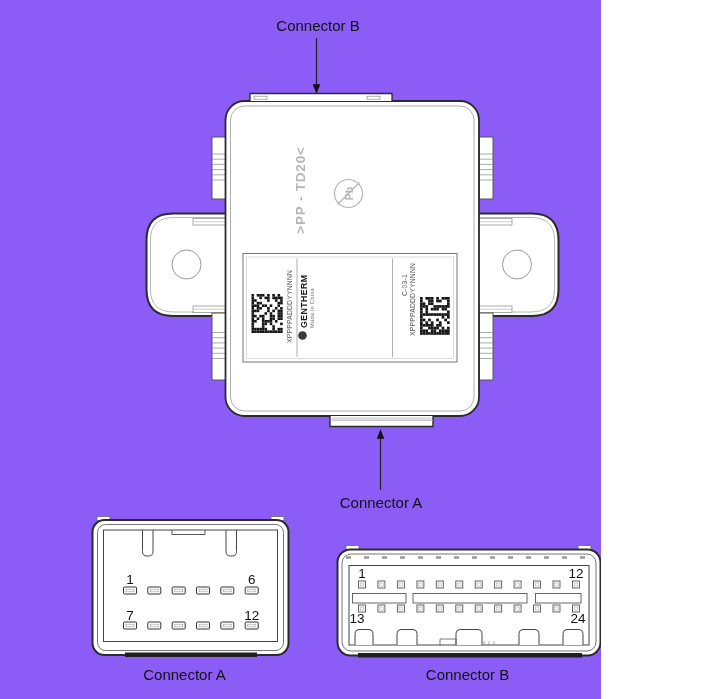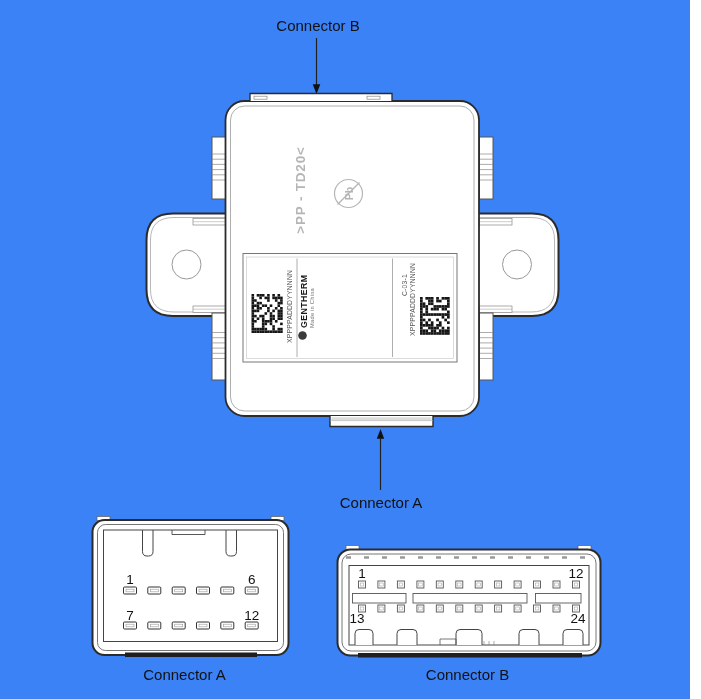--- a/index.html
+++ b/index.html
@@ -1,16 +1,16 @@
 <!DOCTYPE html>
 <html><head>
 <meta charset="utf-8">
 <style>
   html,body{margin:0;padding:0;background:#fff;}
-  #stage{position:relative;width:690px;height:699px;background:#3b82f6;overflow:hidden;
+  #stage{position:relative;width:601px;height:699px;background:#8b5cf6;overflow:hidden;
          font-family:"Liberation Sans", sans-serif;}
   svg{position:absolute;left:0;top:0;}
   text{font-family:"Liberation Sans", sans-serif;}
   .pointer-label{font-size:15px;fill:#111;}
   .caption{font-size:15px;fill:#111;}
   .pin-num{font-size:13.5px;fill:#111;}
   .molded{font-size:13.5px;letter-spacing:0.8px;font-weight:600;fill:#b5b5b5;}
   .pb-text{font-size:10.5px;font-weight:600;fill:#b5b5b5;}
   .serial{font-size:6.8px;fill:#555;letter-spacing:0.2px;}
   .brand{font-size:8.8px;font-weight:bold;fill:#1a1a1a;letter-spacing:0.4px;}

